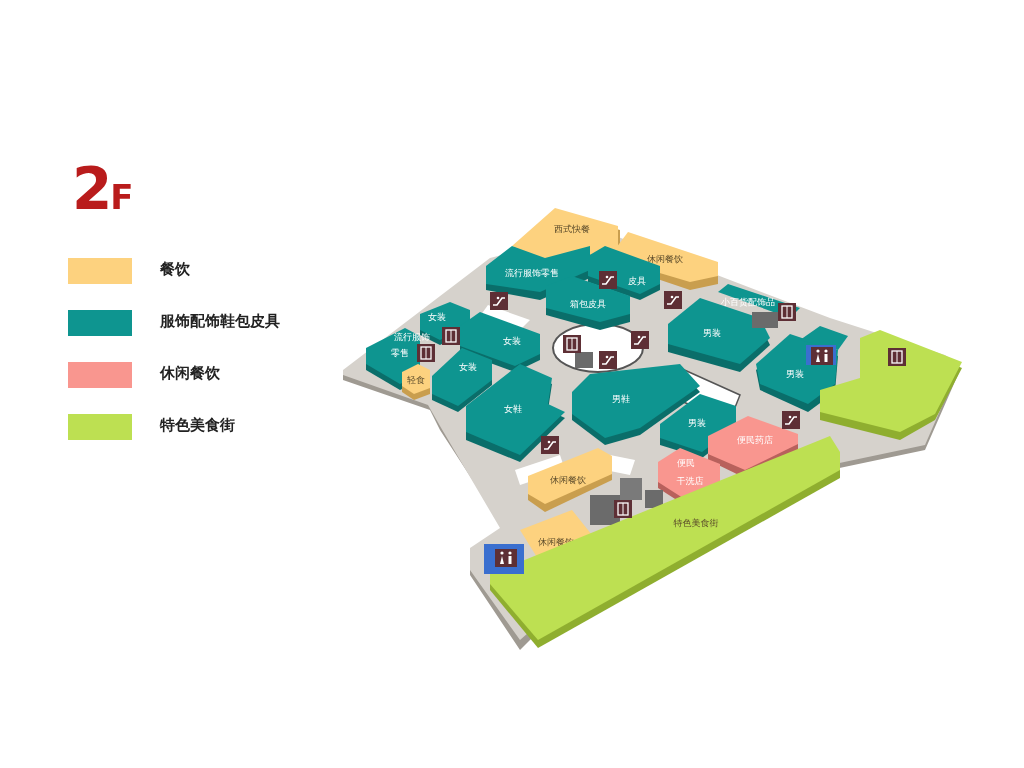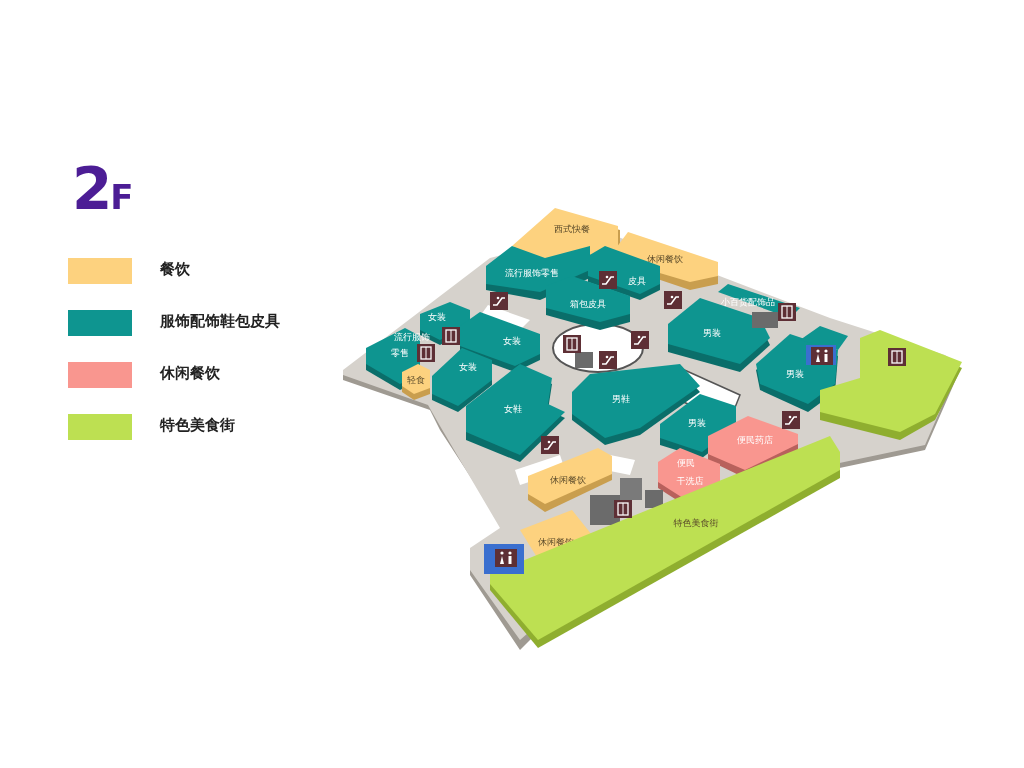--- a/index.html
+++ b/index.html
@@ -1,17 +1,17 @@
 <!DOCTYPE html>
 <html><head>
 <meta charset="utf-8">
 <style>
   html, body { margin:0; padding:0; background:#ffffff; }
   body { width:1024px; height:768px; position:relative; overflow:hidden; font-family:"DejaVu Sans", sans-serif; }
-  .floor-title { position:absolute; left:72px; top:160px; font-family:"DejaVu Sans", sans-serif; color:#4c1d95; line-height:1; }
+  .floor-title { position:absolute; left:72px; top:160px; font-family:"DejaVu Sans", sans-serif; color:#b91c1c; line-height:1; }
   .floor-title .big { font-size:58px; font-weight:bold; letter-spacing:-2px; }
   .floor-title .small { font-size:34px; font-weight:bold; }
   .legend { position:absolute; left:68px; top:258px; }
   .legend-item { position:relative; height:52px; }
   .swatch { position:absolute; left:0; top:0; width:64px; height:26px; }
   .legend-label { position:absolute; left:92px; top:2px; font-size:15px; font-weight:bold; color:#222; white-space:nowrap; }
   .map { position:absolute; left:0; top:0; width:1024px; height:768px; }
   .map text { font-family:"DejaVu Sans", sans-serif; font-size:9px; fill:#ffffff; text-anchor:middle; }
   .map text.dark { fill:#5a4a2a; }
 </style>

